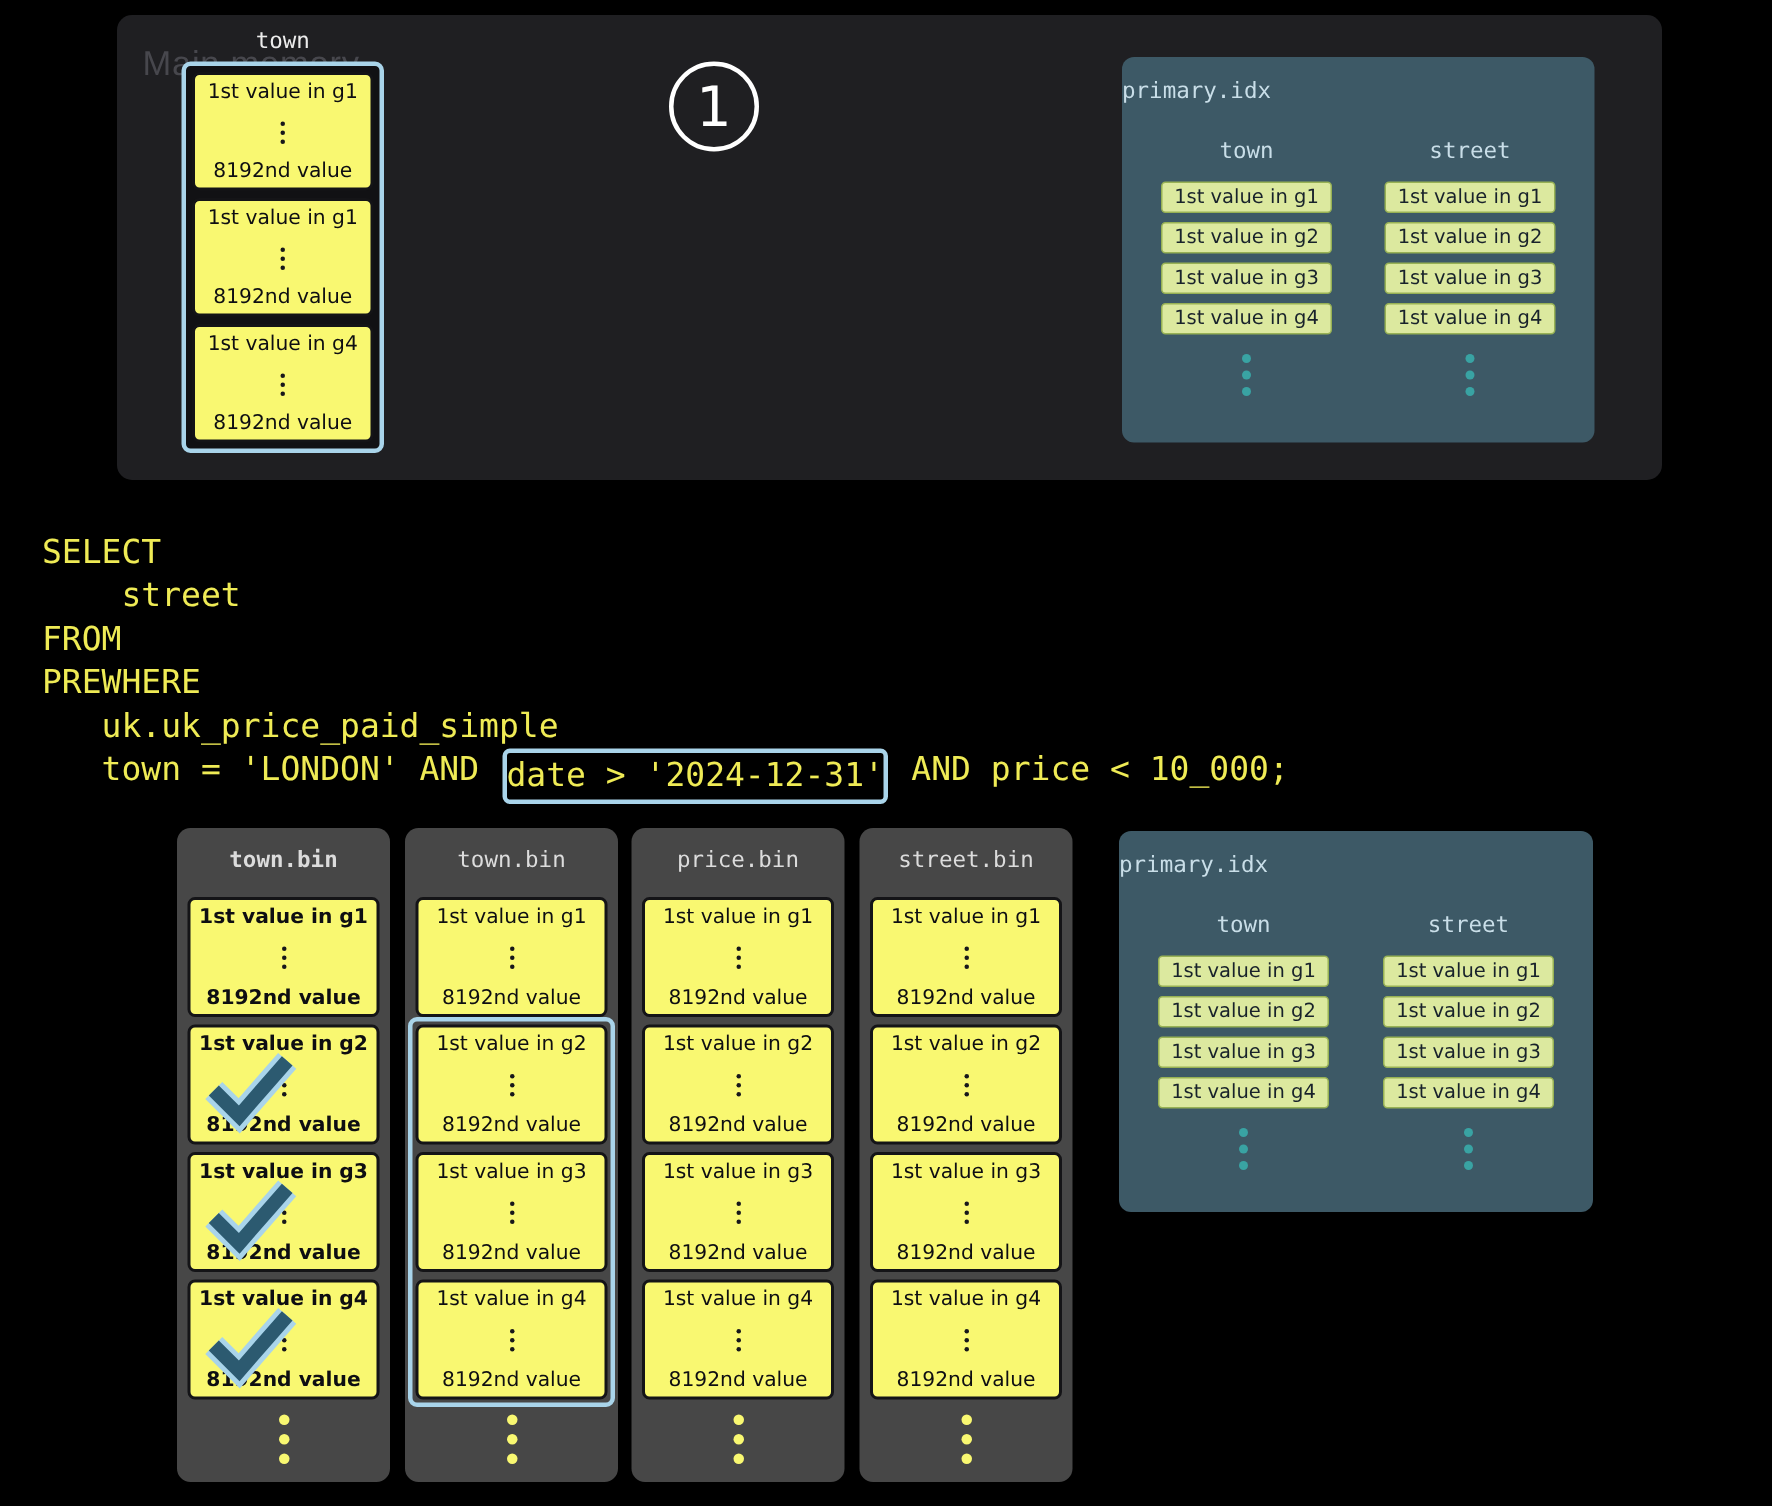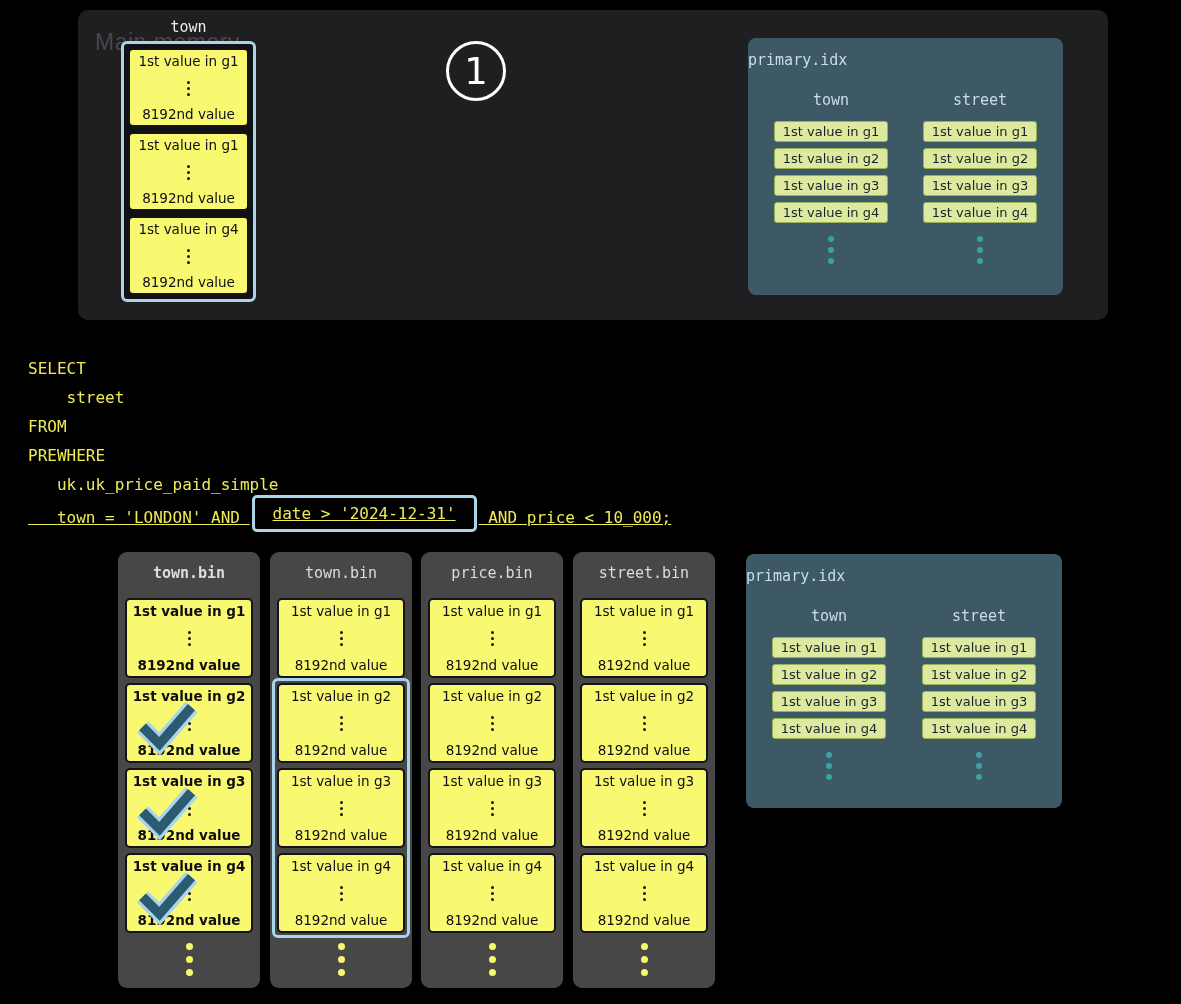--- a/index.html
+++ b/index.html
@@ -43,25 +43,25 @@
   .idx-col { display: flex; flex-direction: column; align-items: center; width: 138px; }
   .idx-head { font-family: "DejaVu Sans Mono", monospace; font-size: 15px; margin-bottom: 12px; }
   .idx-entry { width: 114px; height: 21px; margin-bottom: 6px; background: #dce99f; border: 1px solid #97b154;
     border-radius: 3px; font-size: 13px; color: #18222b;
     display: flex; align-items: center; justify-content: center; white-space: nowrap; }
   .tdots { display: flex; flex-direction: column; gap: 5px; margin-top: 7px; align-items: center; }
   .tdots i { width: 6px; height: 6px; border-radius: 50%; background: #39a3a3; }
 
   
   .sql { position: absolute; left: 28px; top: 354px; color: #efeb55;
-    font-family: "DejaVu Sans Mono", monospace; font-size: 16px; line-height: 29px; }
+    font-family: "DejaVu Sans Mono", monospace; font-size: 22px; line-height: 29px; }
   .sql-line { white-space: pre; height: 29px; }
-  .sql-line-flex { display: flex; align-items: flex-end; height: 33px; text-decoration: underline; }
+  .sql-line-flex { display: flex; align-items: flex-start; height: 33px; }
   .sql-line-flex span { white-space: pre; }
-  .sql-hl { border: 3px solid #a9d4ea; border-radius: 5px; padding: 1px 18px; margin: 0 2px; }
+  .sql-hl { border: 3px solid #a9d4ea; border-radius: 5px; padding: 1px 0; margin: 0 2px; }
 
   
   .bin { position: absolute; width: 142px; height: 436px; background: #474747; border-radius: 9px; }
   .bin-title { position: absolute; top: 12px; width: 100%; text-align: center;
     font-family: "DejaVu Sans Mono", monospace; font-size: 15px; color: #dcdcdc; }
   .bin-blocks { position: absolute; top: 46px; left: 7px; width: 128px;
     display: flex; flex-direction: column; gap: 5px; }
   .bin-blocks .yblock { flex: 0 0 80px; height: 80px; }
   .bin-highlight { position: absolute; left: 2px; width: 138px; border: 3px solid #a9d4ea;
     border-radius: 6px; z-index: 4; pointer-events: none; }

